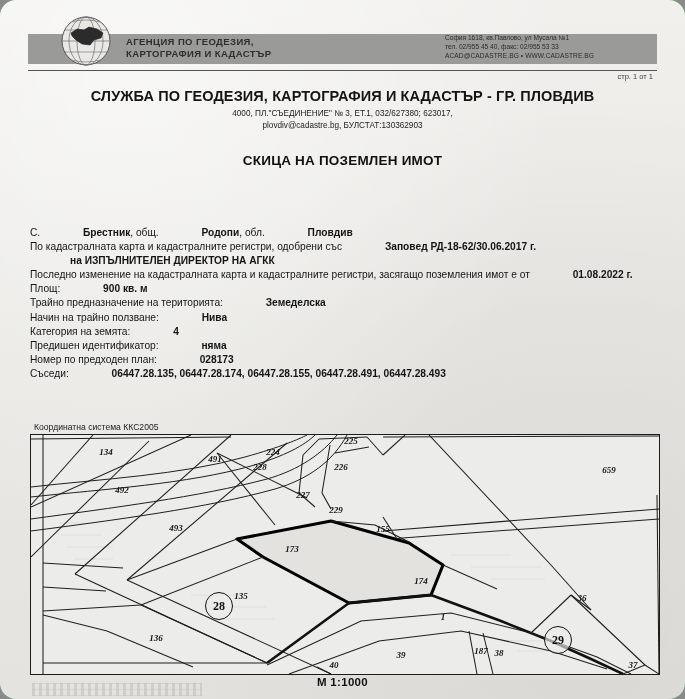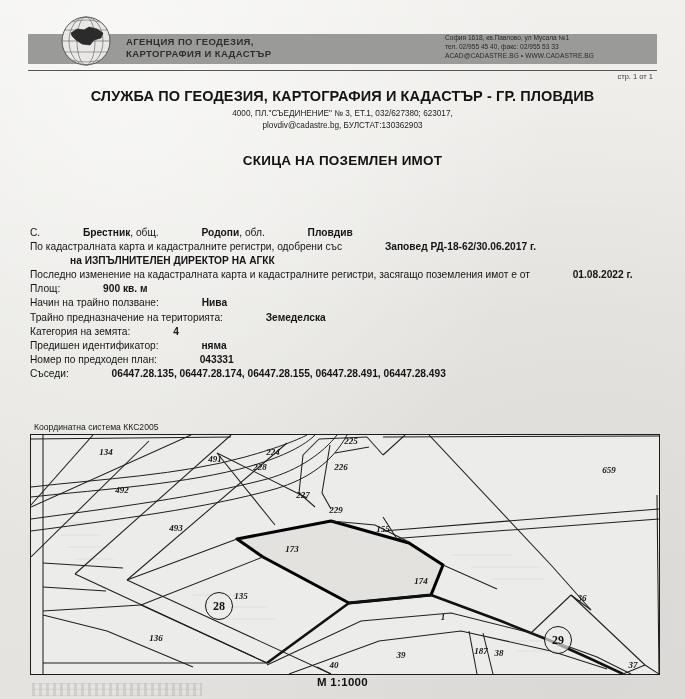--- a/index.html
+++ b/index.html
@@ -9,20 +9,21 @@
   }
   body {
     font-family: "Liberation Sans", sans-serif;
   }
   .page {
     position: relative;
     width: 685px;
     height: 699px;
     background: #22c55e;
     overflow: hidden;
+    border-radius: 16px;
   }
   
   .page::before {
     content: "";
     position: absolute;
     inset: 0;
     background:
       radial-gradient(ellipse at 18% 12%, rgba(255,255,255,0.55), rgba(255,255,255,0) 55%),
       radial-gradient(ellipse at 85% 88%, rgba(0,0,0,0.05), rgba(0,0,0,0) 60%),
       linear-gradient(180deg, #f1f0ed 0%, #e8e7e3 45%, #e4e3df 100%);
@@ -239,33 +240,33 @@
     <div class="row">
       <b>на ИЗПЪЛНИТЕЛЕН ДИРЕКТОР НА АГКК</b>
     </div>
     <div class="row">
       <span>Последно изменение на кадастралната карта и кадастралните регистри, засягащо поземления имот е от </span><b>01.08.2022 г.</b>
     </div>
     <div class="row">
       <span>Площ: </span><b>900 кв. м</b>
     </div>
     <div class="row">
+      <span>Трайно предназначение на територията: </span><b>Земеделска</b>
+    </div>
+    <div class="row">
       <span>Начин на трайно ползване: </span><b>Нива</b>
     </div>
     <div class="row">
-      <span>Трайно предназначение на територията: </span><b>Земеделска</b>
-    </div>
-    <div class="row">
       <span>Категория на земята: </span><b>4</b>
     </div>
     <div class="row">
       <span>Предишен идентификатор: </span><b>няма</b>
     </div>
     <div class="row">
-      <span>Номер по предходен план: </span><b>043331</b>
+      <span>Номер по предходен план: </span><b>028173</b>
     </div>
     <div class="row">
       <span>Съседи: </span><b>06447.28.135, 06447.28.174, 06447.28.155, 06447.28.491, 06447.28.493</b>
     </div>
   </div>
 
   <div class="coord-label">Координатна система ККС2005</div>
 
   <div class="map-frame">
     <svg class="map-svg" viewBox="0 0 628 239" preserveAspectRatio="none">

